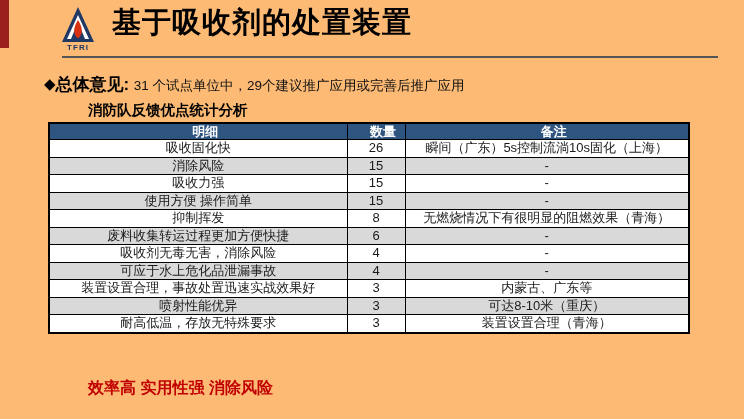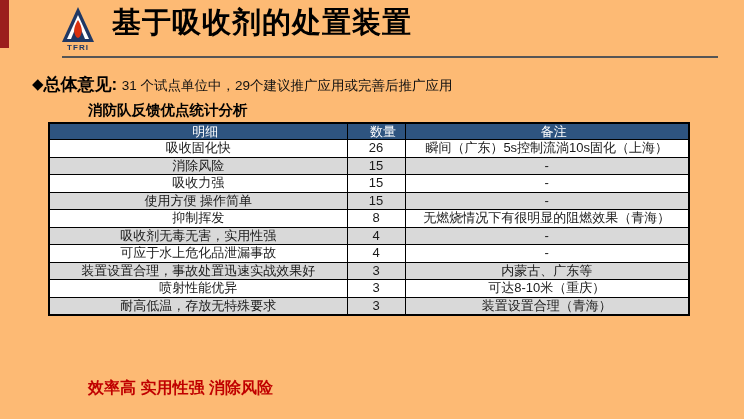--- a/index.html
+++ b/index.html
@@ -8,39 +8,39 @@
     font-family:"Liberation Sans","DejaVu Sans",sans-serif;
     color:#1a1a1a;overflow:hidden;margin:0 auto;
   }
   .accent-bar{position:absolute;left:0;top:0;width:9px;height:48px;background:#9b1f1d;}
   .logo{position:absolute;left:61px;top:6px;width:34px;height:46px;}
   .page-title{
     position:absolute;left:112px;top:3px;font-size:29px;font-weight:bold;
     letter-spacing:1px;color:#000;white-space:nowrap;
   }
   .title-underline{position:absolute;left:62px;top:56px;width:656px;height:2px;background:#555;}
-  .summary{position:absolute;left:32px;top:73px;white-space:nowrap;text-align:right;}
+  .summary{position:absolute;left:44px;top:73px;white-space:nowrap;text-align:right;}
   .summary .bullet{font-size:15px;color:#000;vertical-align:1px;}
   .summary .label{font-size:17px;font-weight:bold;color:#000;}
   .summary .text{font-size:13.5px;color:#111;}
   .table-title{
     position:absolute;left:48px;top:101px;width:640px;
     font-size:14.5px;font-weight:bold;color:#000;padding-left:40px;box-sizing:border-box;
   }
   table.stats{
     position:absolute;left:48px;top:122px;width:640px;
     border-collapse:collapse;table-layout:fixed;font-size:13px;
   }
   table.stats th,table.stats td{
     border:1px solid #000;text-align:center;vertical-align:middle;
     padding:0 2px;height:16.5px;line-height:1.05;overflow:hidden;white-space:nowrap;
   }
   table.stats{border:2px solid #000;}
   table.stats thead th{
-    background:#2e5480;color:#ffffff;font-weight:normal;font-size:13px;height:15px;padding-left:16px;
+    background:#2e5480;color:#ffffff;font-weight:bold;font-size:13px;height:15px;padding-left:16px;
   }
   table.stats tbody tr:nth-child(even) td{background:#d9d9d9;}
   table.stats tbody tr:nth-child(odd) td{background:#ffffff;}
   .footer-highlight{
     position:absolute;left:48px;top:378px;width:640px;text-align:left;
     font-size:16px;font-weight:bold;color:#c00000;padding-left:40px;box-sizing:border-box;
     white-space:nowrap;
   }
 </style>
 </head>
@@ -101,21 +101,26 @@
         <td>使用方便 操作简单</td>
         <td>15</td>
         <td>-</td>
       </tr>
       <tr>
         <td>抑制挥发</td>
         <td>8</td>
         <td>无燃烧情况下有很明显的阻燃效果（青海）</td>
       </tr>
       <tr>
-        <td>吸收剂无毒无害，实用性强</td>
+        <td>废料收集转运过程更加方便快捷</td>
+        <td>6</td>
+        <td>-</td>
+      </tr>
+      <tr>
+        <td>吸收剂无毒无害，消除风险</td>
         <td>4</td>
         <td>-</td>
       </tr>
       <tr>
         <td>可应于水上危化品泄漏事故</td>
         <td>4</td>
         <td>-</td>
       </tr>
       <tr>
         <td>装置设置合理，事故处置迅速实战效果好</td>

